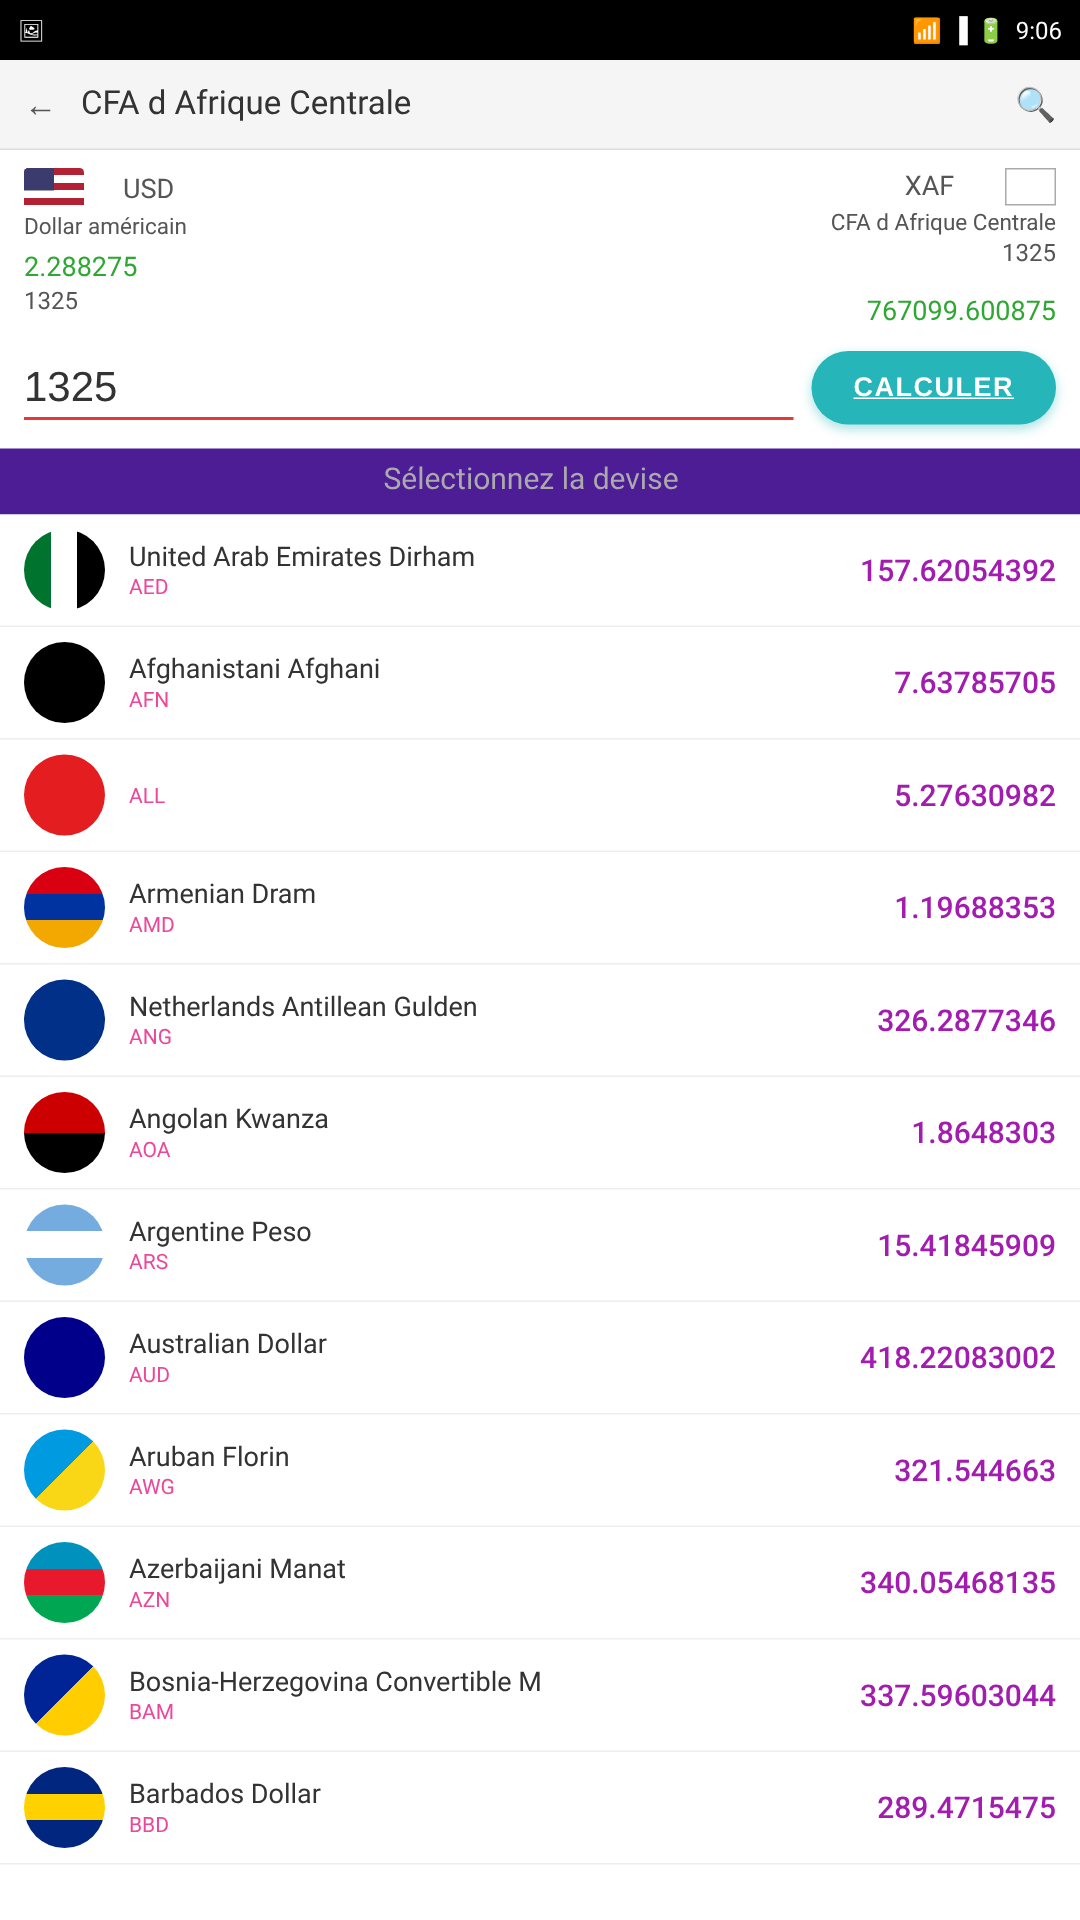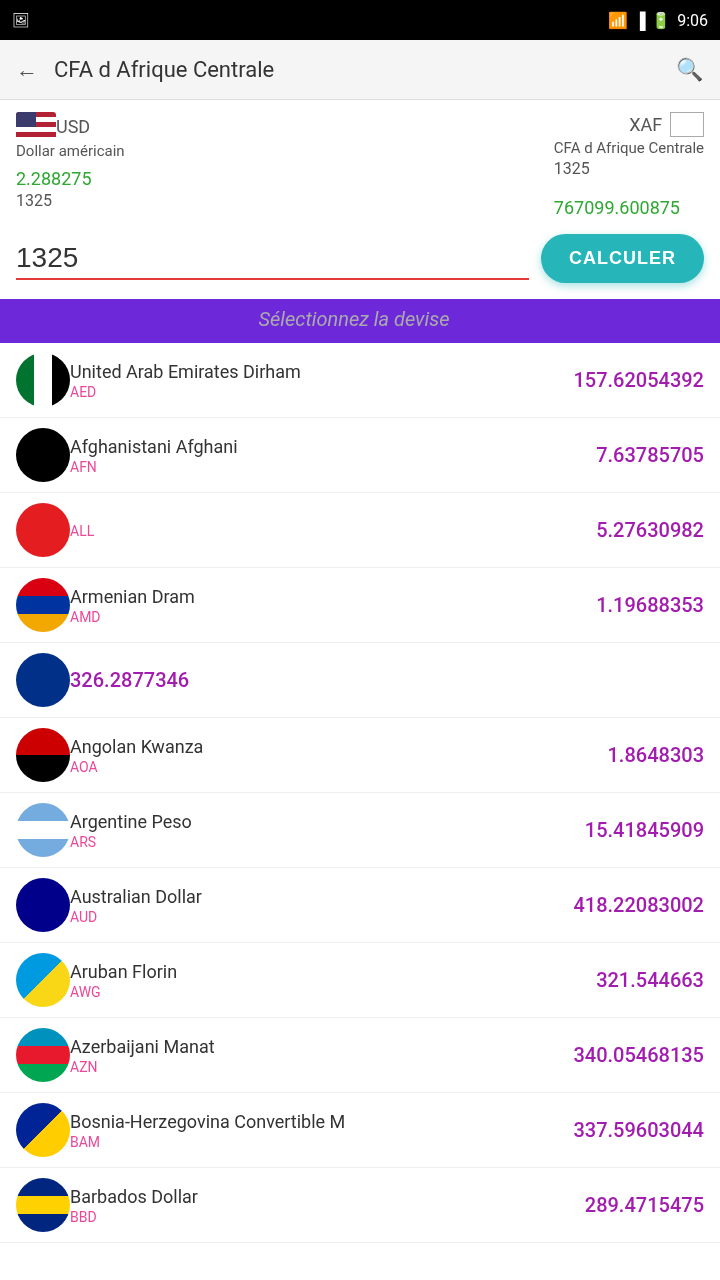--- a/index.html
+++ b/index.html
@@ -47,22 +47,22 @@
     }
     
     .exchange-header {
       display: flex;
       align-items: flex-start;
       justify-content: space-between;
       padding: 12px 16px 8px 16px;
       background: #fff;
     }
     .exchange-left { display: flex; flex-direction: column; }
-    .exchange-right { display: flex; flex-direction: column; }
-    .currency-row { display: flex; align-items: center; gap: 0; }
+    .exchange-right { display: flex; flex-direction: column; align-items: flex-end; }
+    .currency-row { display: flex; align-items: center; gap: 26px; }
     .flag-icon { width: 36px; height: 26px; border-radius: 3px; display: inline-block; overflow: hidden; }
     .currency-code { font-size: 18px; color: #555; }
     .currency-name { font-size: 15px; color: #555; margin-top: 2px; }
     .exchange-rate { font-size: 18px; color: #2ea832; margin-top: 8px; }
     .exchange-amount { font-size: 16px; color: #555; margin-top: 2px; }
     .exchange-result { font-size: 18px; color: #2ea832; margin-top: 19px; }
     .xaf-box {
       border: 1px solid #aaa;
       padding: 2px 8px;
       font-size: 16px;
@@ -90,41 +90,41 @@
       background: #26b5b8;
       color: #fff;
       border: none;
       border-radius: 28px;
       padding: 14px 28px;
       font-size: 18px;
       font-weight: bold;
       letter-spacing: 1px;
       cursor: pointer;
       box-shadow: 0 3px 8px rgba(38,181,184,0.4);
+      text-decoration: underline;
     }
     
     .section-header {
       text-align: center;
       font-size: 20px;
       color: #aaa;
       padding: 8px 12px 12px 0;
-      background: #6d28d9;
-      font-style: italic;
+      background: #4c1d95;
     }
     
     .currency-list { background: #fff; }
     .currency-item {
       display: flex;
       align-items: center;
       padding: 10px 16px;
       border-bottom: 1px solid #eee;
       cursor: pointer;
     }
     .item-flag { width: 54px; height: 54px; border-radius: 50%; overflow: hidden; flex-shrink: 0; }
-    .item-info { flex: 1; }
+    .item-info { flex: 1; margin-left: 16px; }
     .item-name { font-size: 18px; color: #333; }
     .item-code { font-size: 14px; color: #ec4899; margin-top: 2px; }
     .item-value { font-size: 20px; color: #a21caf; font-weight: 500; }
 
     
     
     .flag-usd { background: linear-gradient(to bottom, #bf0a30 0%, #bf0a30 14%, #fff 14%, #fff 28%, #bf0a30 28%, #bf0a30 42%, #fff 42%, #fff 56%, #bf0a30 56%, #bf0a30 70%, #fff 70%, #fff 84%, #bf0a30 84%); }
     .flag-aed { background: linear-gradient(to right, #00732f 33%, #fff 33%, #fff 66%, #000 66%); }
     .flag-afn { background: radial-gradient(circle, #000 30%, #000 30%), linear-gradient(to right, #000 0%, #000 33%, #c00 33%, #c00 66%, #008000 66%); }
     .flag-all { background: #e41e20; }
@@ -218,20 +218,24 @@
     <div class="currency-item">
       <div class="item-flag flag-amd"></div>
       <div class="item-info">
         <div class="item-name">Armenian Dram</div>
         <div class="item-code">AMD</div>
       </div>
       <div class="item-value">1.19688353</div>
     </div>
     <div class="currency-item">
       <div class="item-flag flag-ang"></div>
+      <div class="item-info">
+        <div class="item-name">Netherlands Antillean Gulden</div>
+        <div class="item-code">ANG</div>
+      </div>
       <div class="item-value">326.2877346</div>
     </div>
     <div class="currency-item">
       <div class="item-flag flag-aoa"></div>
       <div class="item-info">
         <div class="item-name">Angolan Kwanza</div>
         <div class="item-code">AOA</div>
       </div>
       <div class="item-value">1.8648303</div>
     </div>

